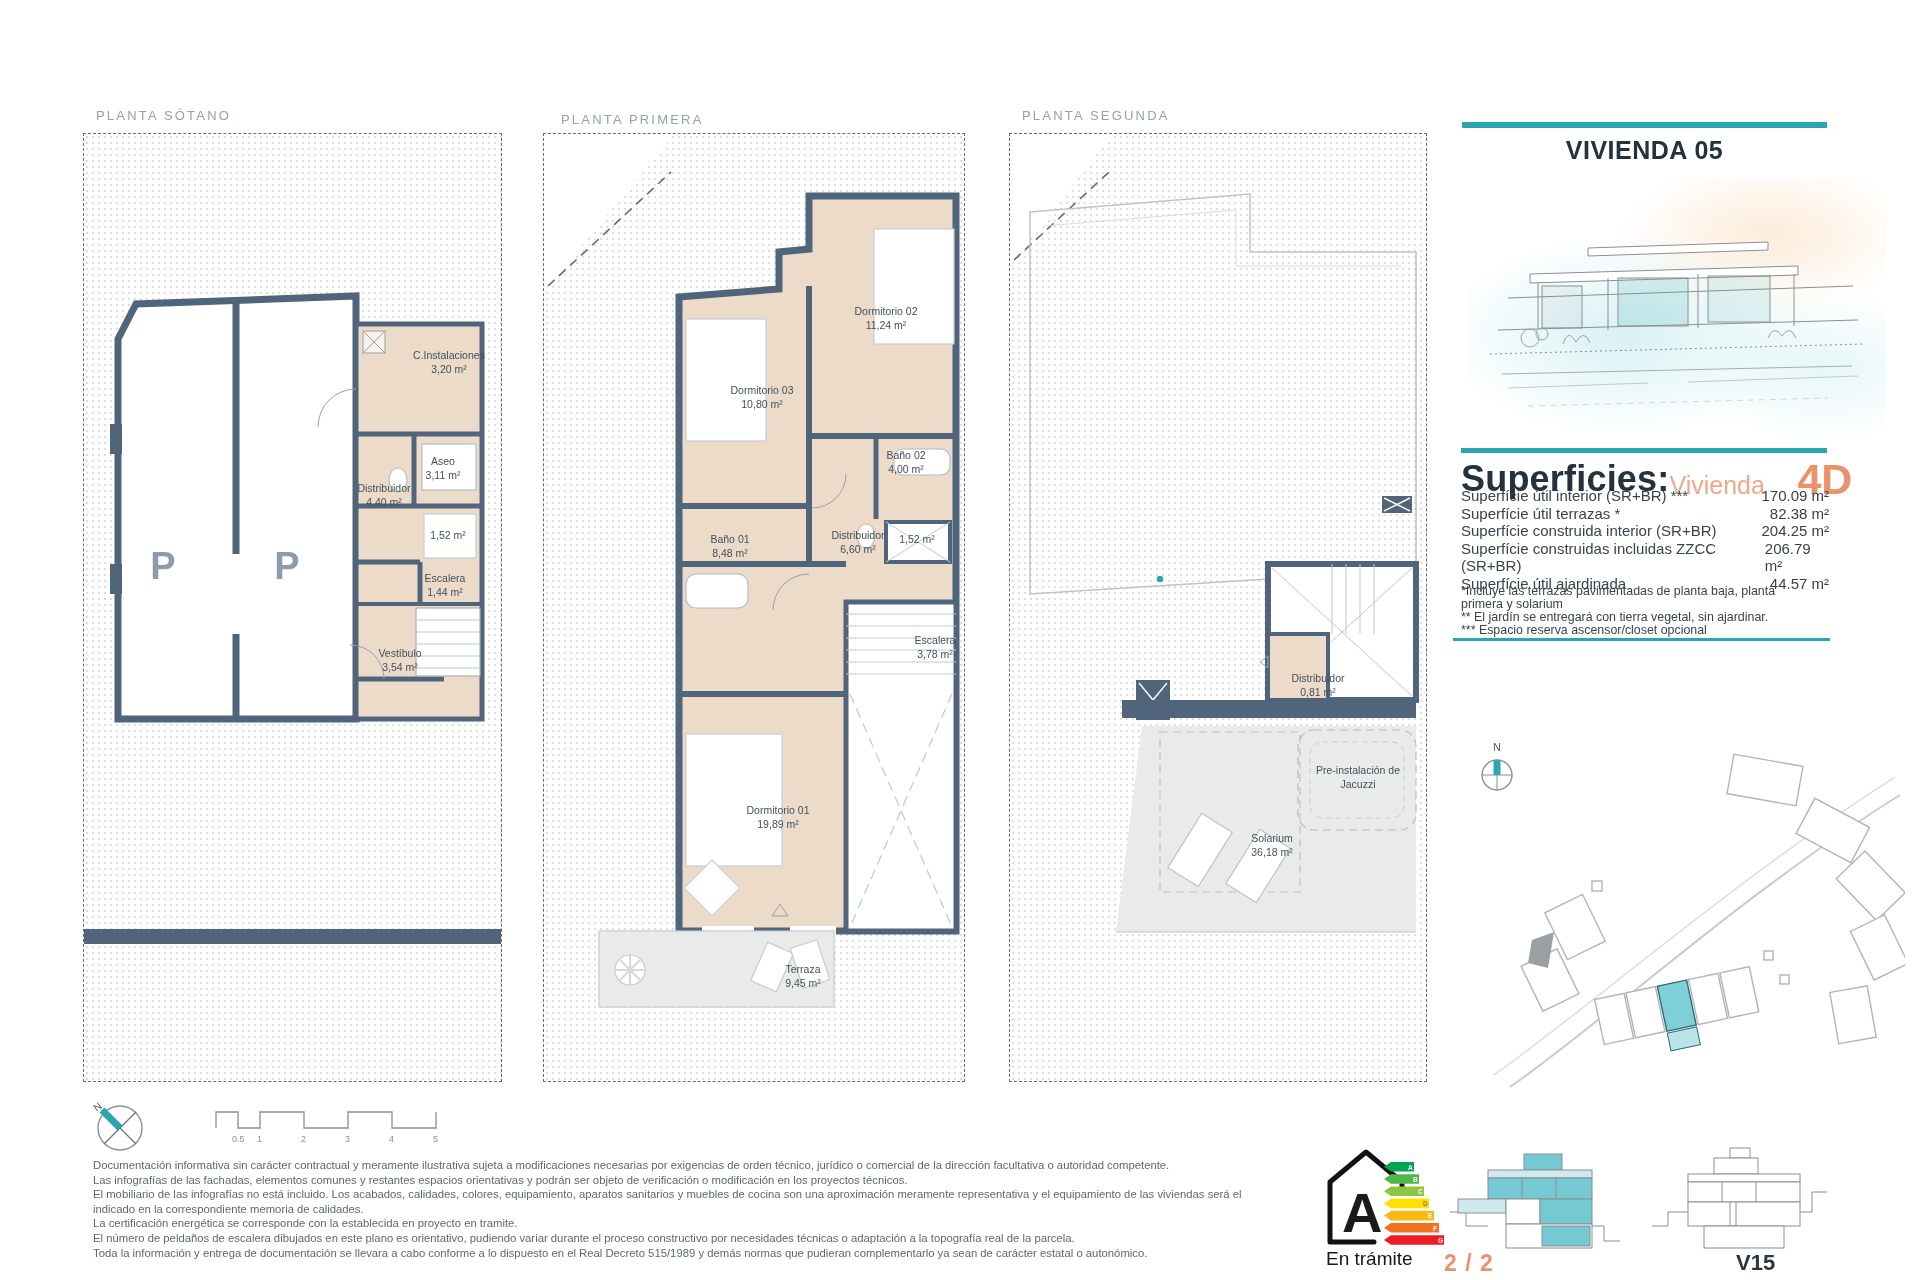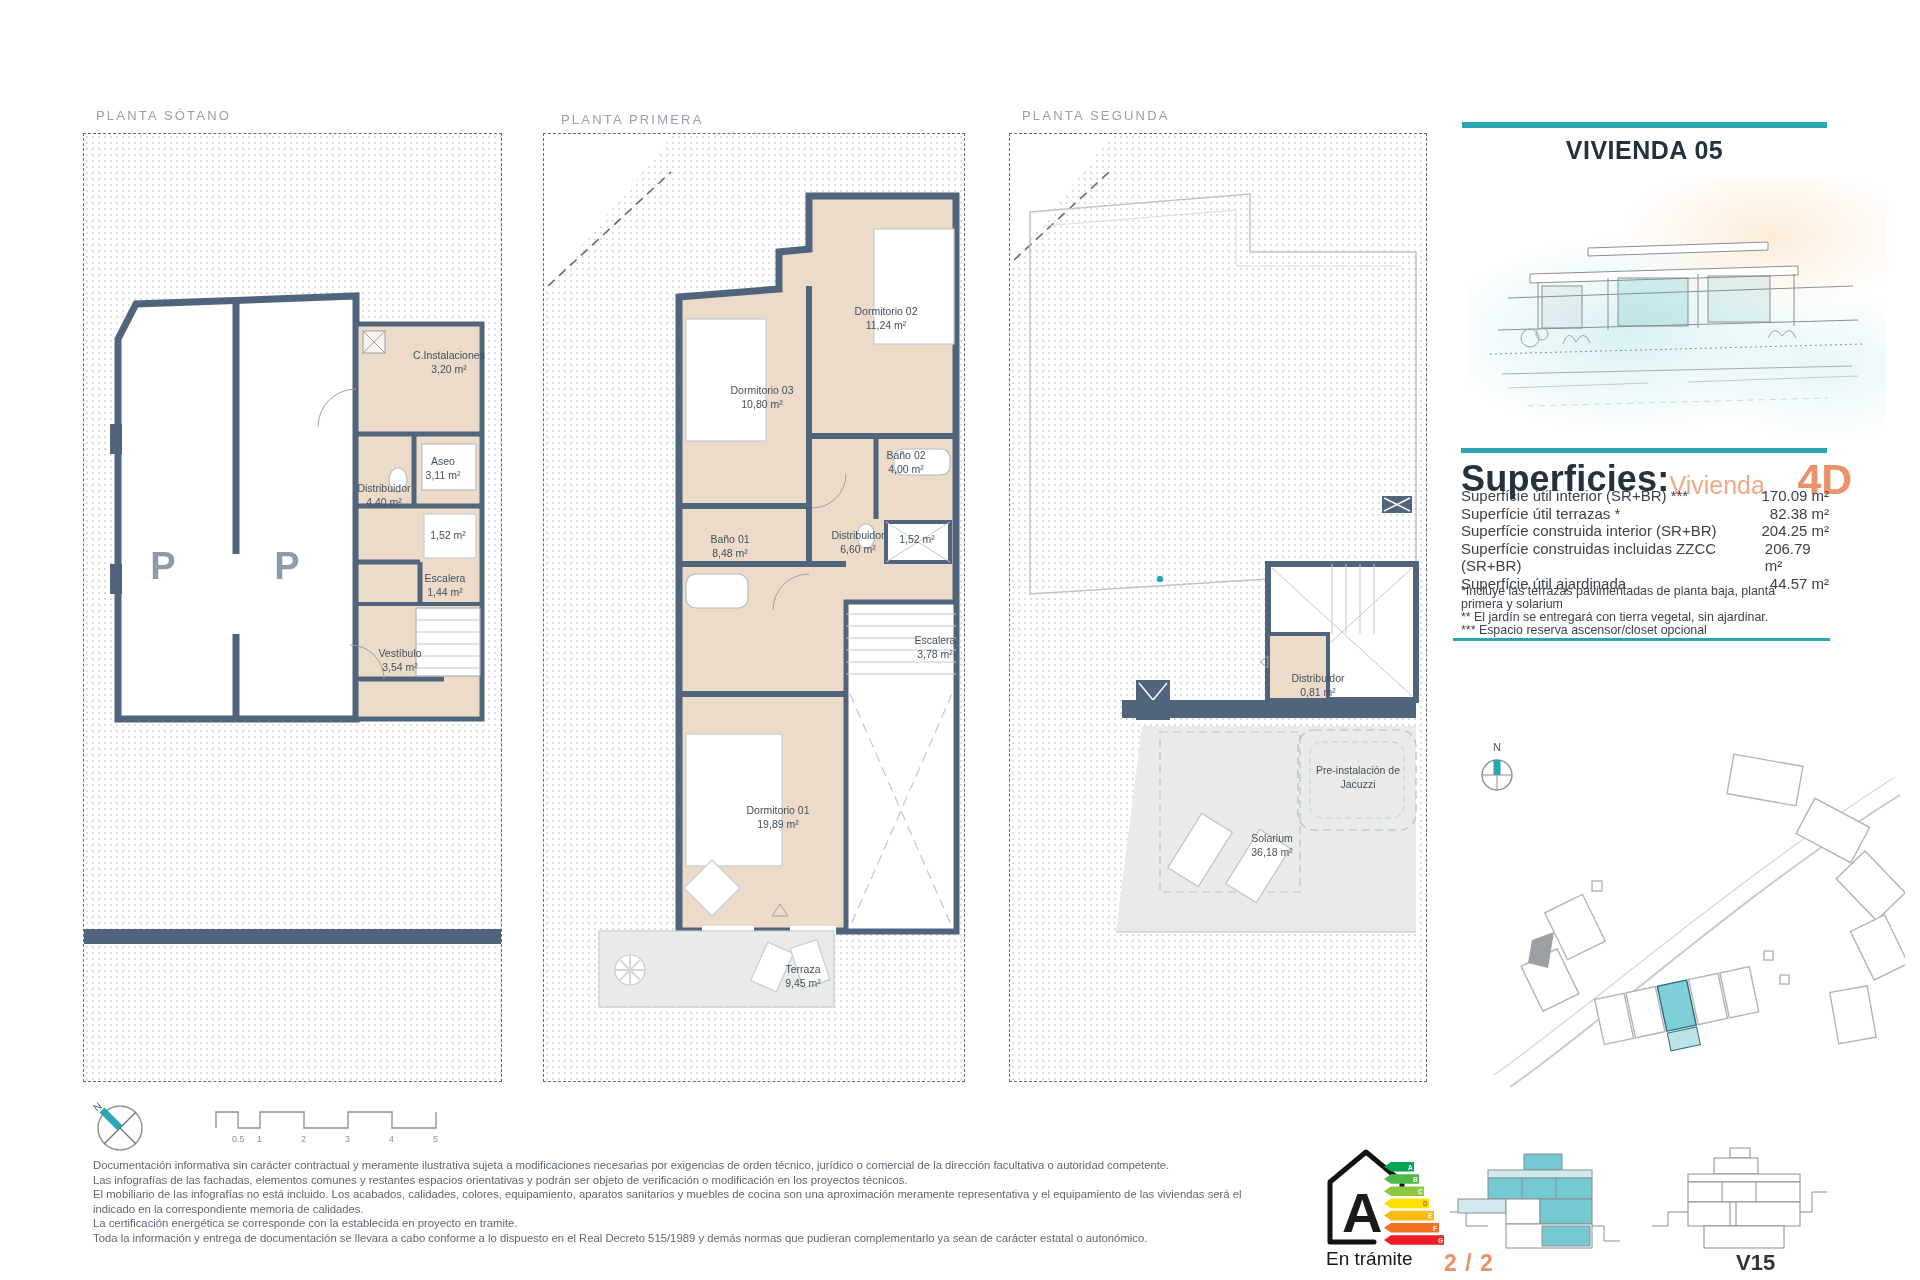--- a/index.html
+++ b/index.html
@@ -386,20 +386,21 @@
     <text x="174" y="42" font-size="9" fill="#8a9094">4</text>
     <text x="218" y="42" font-size="9" fill="#8a9094">5</text>
   </svg>
 
   <div class="disc" style="left:93px;top:1158px;width:1215px">
     <div>Documentación informativa sin carácter contractual y meramente ilustrativa sujeta a modificaciones necesarias por exigencias de orden técnico, jurídico o comercial de la dirección facultativa o autoridad competente.</div>
     <div>Las infografías de las fachadas, elementos comunes y restantes espacios orientativas y podrán ser objeto de verificación o modificación en los proyectos técnicos.</div>
     <div>El mobiliario de las infografías no está incluido. Los acabados, calidades, colores, equipamiento, aparatos sanitarios y muebles de cocina son una aproximación meramente representativa y el equipamiento de las viviendas será el</div>
     <div>indicado en la correspondiente memoria de calidades.</div>
     <div>La certificación energética se corresponde con la establecida en proyecto en tramite.</div>
+    <div>El número de peldaños de escalera dibujados en este plano es orientativo, pudiendo variar durante el proceso constructivo por necesidades técnicas o adaptación a la topografía real de la parcela.</div>
     <div>Toda la información y entrega de documentación se llevara a cabo conforme a lo dispuesto en el Real Decreto 515/1989 y demás normas que pudieran complementarlo ya sean de carácter estatal o autonómico.</div>
   </div>
 
   <svg class="abs" style="left:1322px;top:1142px" width="140" height="106" viewBox="0 0 140 106">
     <path d="M52,100 L8,100 L8,40 L44,10 L80,40 L80,48" fill="none" stroke="#121212" stroke-width="5" stroke-linejoin="round" stroke-linecap="round"></path>
     <text x="20" y="90" font-size="56" font-weight="bold" fill="#1a1a1a">A</text>
     <g>
       <polygon points="69,20 92,20 92,29.6 69,29.6 62,24.8" fill="#00a651"></polygon>
       <polygon points="69,32.2 97,32.2 97,41.8 69,41.8 62,37" fill="#50b848"></polygon>
       <polygon points="69,44.4 102,44.4 102,54 69,54 62,49.2" fill="#8dc63f"></polygon>

